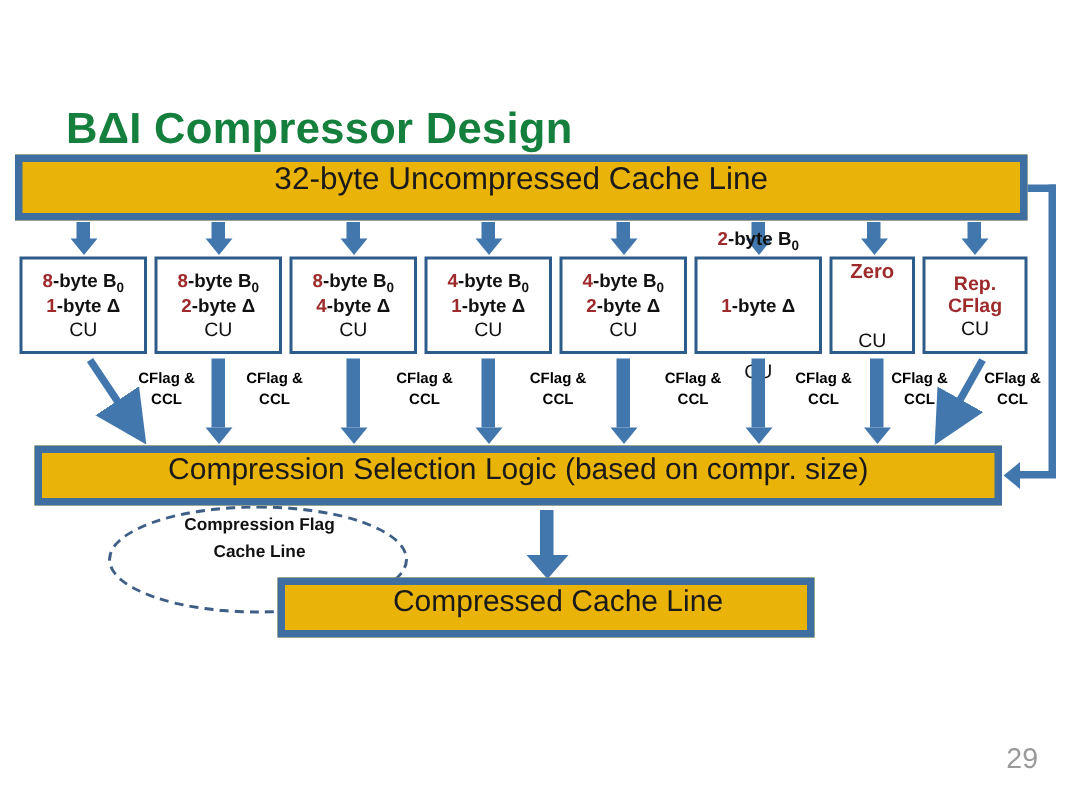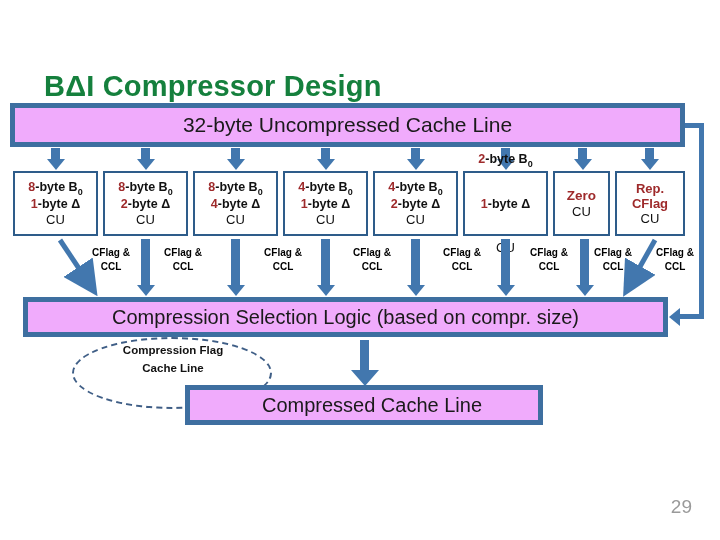--- a/index.html
+++ b/index.html
@@ -26,24 +26,24 @@
     letter-spacing: 0.2px;
     color: #15803d;
     white-space: nowrap;
     margin-top: 24px;
   }
 
   
   .blue-box {
     position: absolute;
     box-sizing: border-box;
-    background: #f0abfc;
+    background: #eab308;
     border: 5px solid #3E6FA0;
     display: flex;
-    align-items: center;
+    align-items: flex-start;
     justify-content: center;
     text-align: center;
   }
 
   #uncompressed-line {
     left: 10px;
     top: 103px;
     width: 675px;
     height: 44px;
     font-size: 21px;
@@ -256,21 +256,21 @@
 <div class="cu-box" style="left:463px; width:85px;gap:28px;">
   <div class="ln">
     <span class="cu-red">2</span><span class="cu-dark">-byte B<span class="sub">0</span></span>
   </div>
   <div class="ln">
     <span class="cu-red">1</span><span class="cu-dark">-byte Δ</span>
   </div>
   <div class="ln cu">CU</div>
 </div>
 
-<div class="cu-box" style="left:553px; width:57px;">
+<div class="cu-box" style="left:553px; width:57px;justify-content:space-between;">
   <div class="ln cu-red-all" style="font-size:13.5px;">Zero</div>
   <div class="ln cu">CU</div>
 </div>
 
 <div class="cu-box" style="left:615px; width:70px;">
   <div class="ln cu-red-all" style="font-size:13px;">Rep.</div>
   <div class="ln cu-red-all" style="font-size:13px;">CFlag</div>
   <div class="ln cu">CU</div>
 </div>
 

